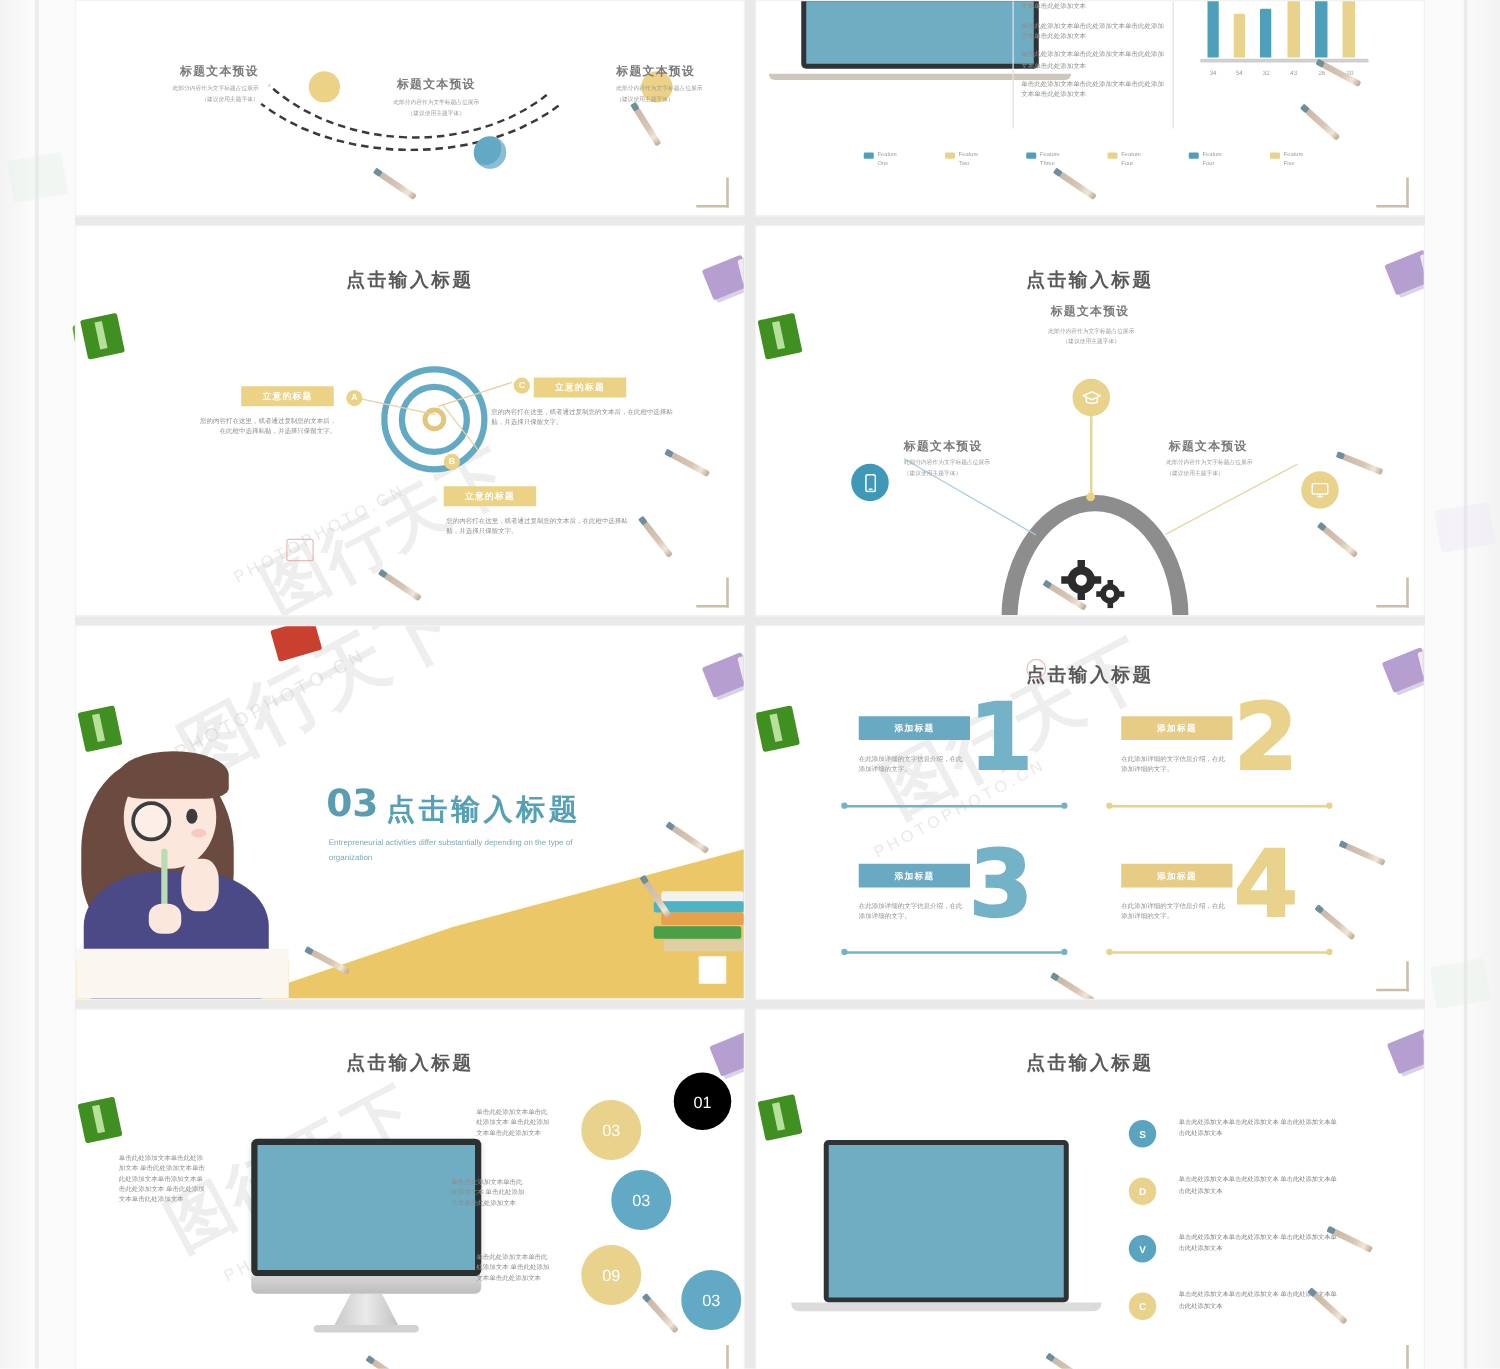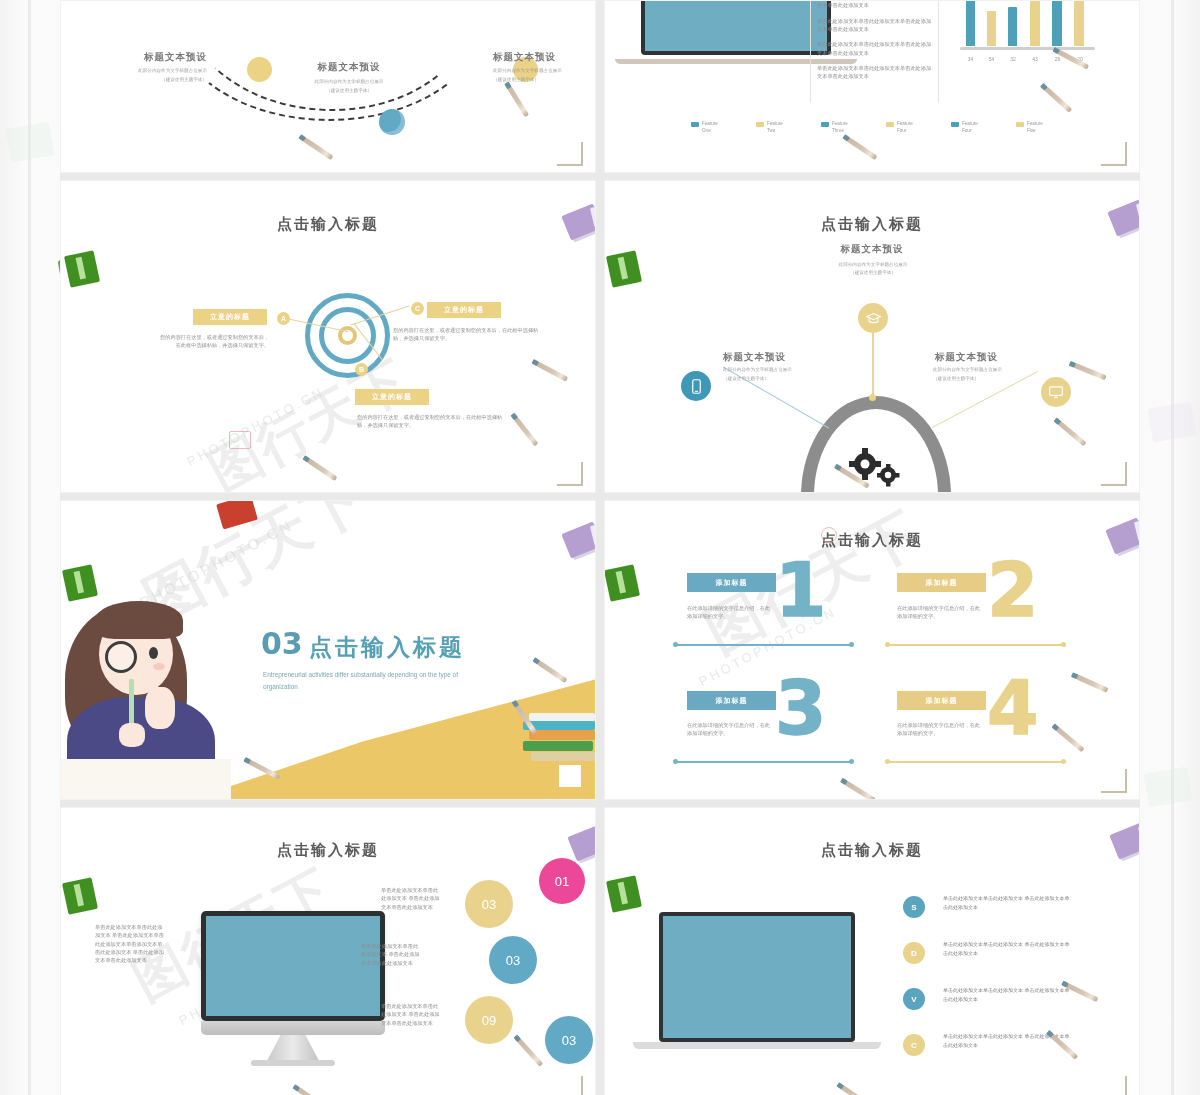--- a/index.html
+++ b/index.html
@@ -456,21 +456,21 @@
 
     <div class="tiny2" style="position:absolute;left:34px;top:115px;width:72px;">单击此处添加文本单击此处添加文本 单击此处添加文本单击此处添加文本单击添加文本单击此处添加文本 单击此处添加文本单击此处添加文本</div>
 
     <div class="mon-frame" style="left:140px;top:103px;width:184px;height:110px;">
       <div class="mon-screen"></div>
     </div>
     <div class="mon-chin" style="left:140px;top:213px;width:184px;height:14px;border-radius:0 0 5px 5px;"></div>
     <div class="mon-neck" style="left:206px;top:227px;width:52px;height:26px;clip-path:polygon(26% 0,74% 0,100% 100%,0 100%);"></div>
     <div class="mon-foot" style="left:190px;top:252px;width:84px;height:6px;"></div>
 
-    <div class="numcirc" style="left:478px;top:50px;width:46px;height:46px;background:#ec4899;">01</div>
+    <div class="numcirc" style="left:478px;top:50px;width:46px;height:46px;background:#000000;">01</div>
     <div class="numcirc" style="left:404px;top:72px;width:48px;height:48px;background:#e8d28c;">03</div>
     <div class="numcirc" style="left:428px;top:128px;width:48px;height:48px;background:#62a9c6;">03</div>
     <div class="numcirc" style="left:404px;top:188px;width:48px;height:48px;background:#e8d28c;">09</div>
     <div class="numcirc" style="left:484px;top:208px;width:48px;height:48px;background:#62a9c6;">03</div>
 
     <div class="tiny2" style="position:absolute;left:320px;top:78px;width:62px;">单击此处添加文本单击此处添加文本 单击此处添加文本单击此处添加文本</div>
     <div class="tiny2" style="position:absolute;left:300px;top:134px;width:62px;">单击此处添加文本单击此处添加文本 单击此处添加文本单击此处添加文本</div>
     <div class="tiny2" style="position:absolute;left:320px;top:194px;width:62px;">单击此处添加文本单击此处添加文本 单击此处添加文本单击此处添加文本</div>
 
     <div class="pencil" style="left:452px;top:242px;transform:rotate(48deg);"></div>

